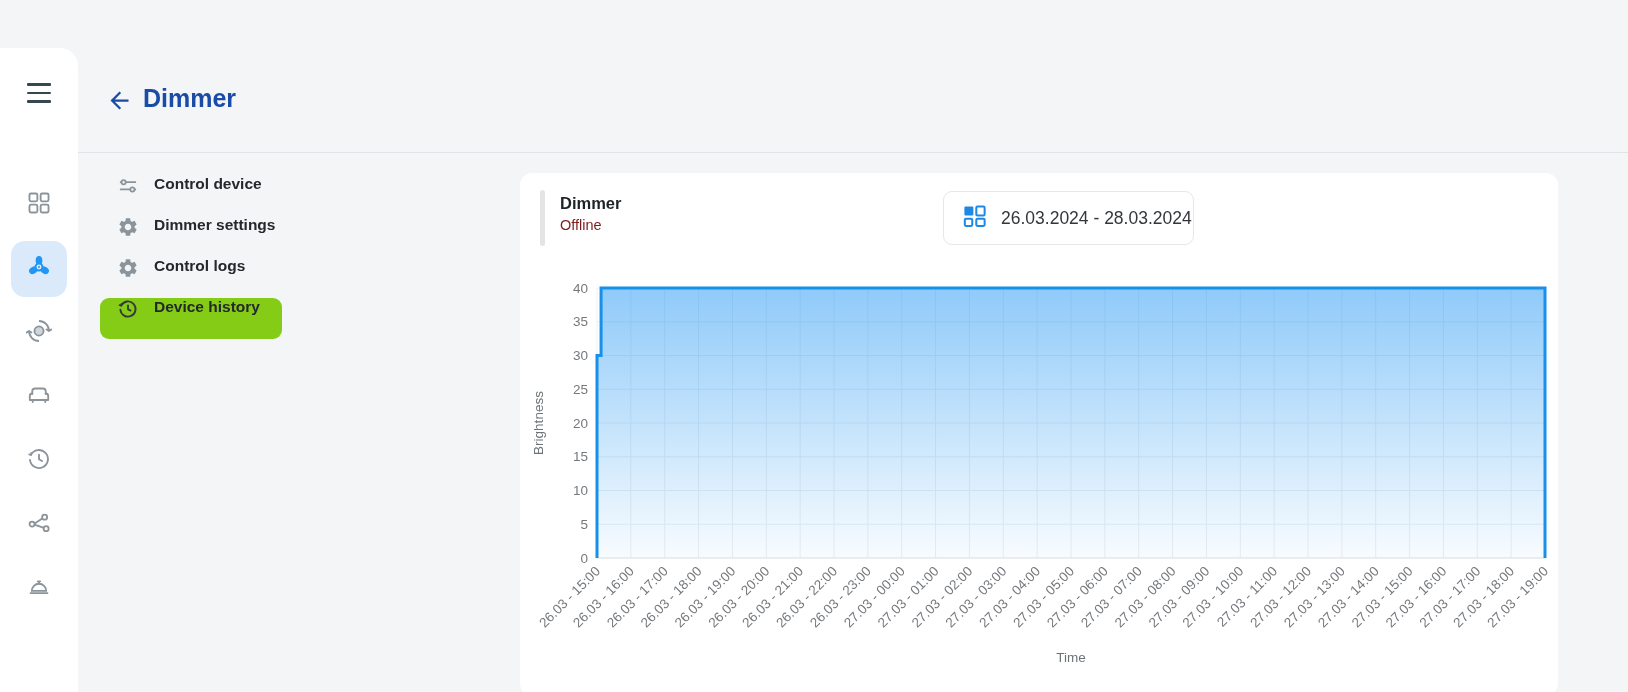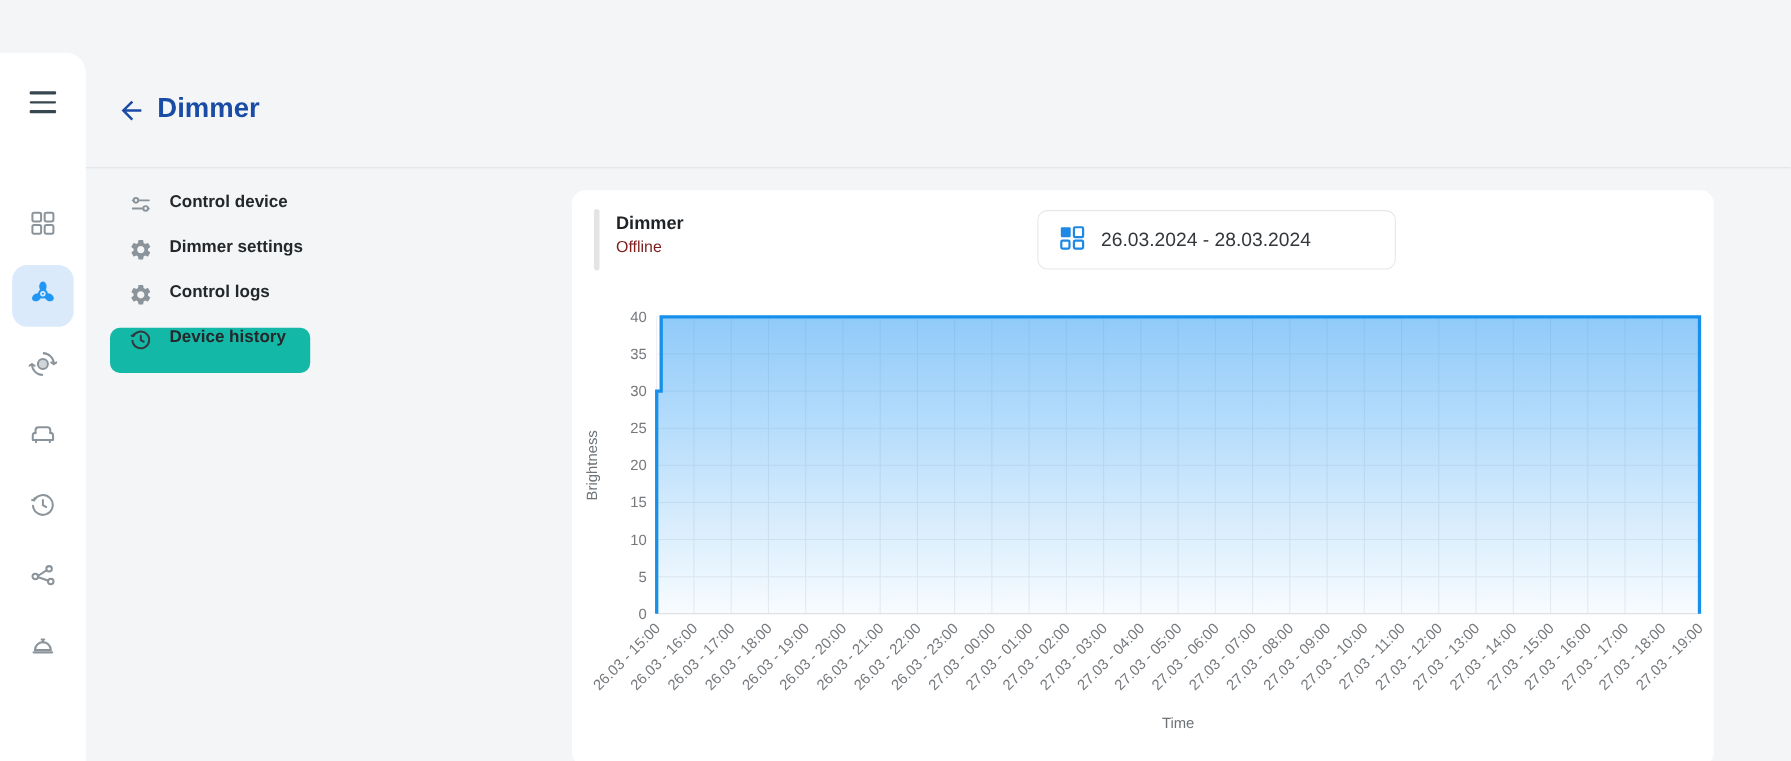--- a/index.html
+++ b/index.html
@@ -17,30 +17,30 @@
   .rail-item svg { width:26px; height:26px; }
 
   
   .back-btn { position:absolute; left:104px; top:39px; width:30px; height:28px; background:none; border:none; cursor:pointer; }
   .page-title { position:absolute; left:143px; top:36px; font-size:25px; font-weight:700; color:#1a4ca6; }
   .header-divider { position:absolute; left:78px; right:0; top:104px; height:1px; background:#e1e3e6; }
 
   
   .device-menu { position:absolute; left:100px; top:127px; width:182px; display:flex; flex-direction:column; }
   .menu-item { display:flex; align-items:flex-start; height:41px; padding-left:17px; gap:15px; border-radius:9px; cursor:pointer; }
-  .menu-item.selected { background:#14b8a6; }
+  .menu-item.selected { background:#84cc16; }
   .menu-item svg { width:22px; height:22px; flex:0 0 auto; }
   .menu-label { font-size:15.5px; font-weight:700; color:#24282b; white-space:nowrap; }
 
   
   .card { position:absolute; left:520px; top:125px; width:1038px; height:523px; background:#ffffff; border-radius:12px; }
   .accent-bar { position:absolute; left:20px; top:17px; width:5px; height:56px; border-radius:3px; background:#e2e4e6; }
   .device-name { position:absolute; left:40px; top:21px; font-size:16.5px; font-weight:700; color:#1f2326; }
   .device-status { position:absolute; left:40px; top:44px; font-size:14.5px; color:#7f1d1d; }
-  .date-btn { position:absolute; left:423px; top:18px; width:326px; height:54px; background:#fff; border:1px solid #e5e7e9; border-radius:9px; display:flex; align-items:center; padding-left:17px; gap:13px; cursor:pointer; }
+  .date-btn { position:absolute; left:423px; top:18px; width:251px; height:54px; background:#fff; border:1px solid #e5e7e9; border-radius:9px; display:flex; align-items:center; padding-left:17px; gap:13px; cursor:pointer; }
   .date-btn svg { width:27px; height:27px; }
   .date-text { font-size:17.5px; color:#33373b; }
 
   .chart-wrap { position:absolute; left:10px; top:100px; width:1028px; height:415px; }
   .xtick, .ytick { font-family:"Liberation Sans", sans-serif; font-size:13.5px; fill:#75797d; }
   .atitle { font-family:"Liberation Sans", sans-serif; font-size:13.5px; fill:#6d7377; }
 </style>
 </head>
 <body>
 

